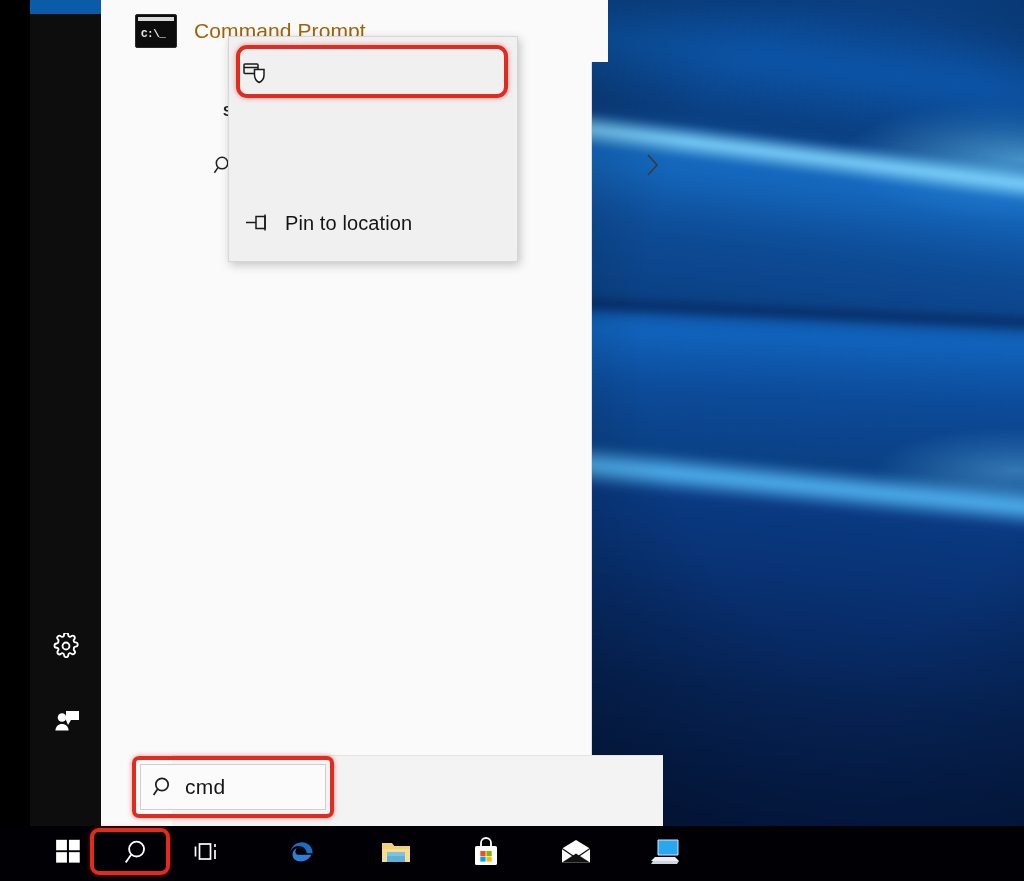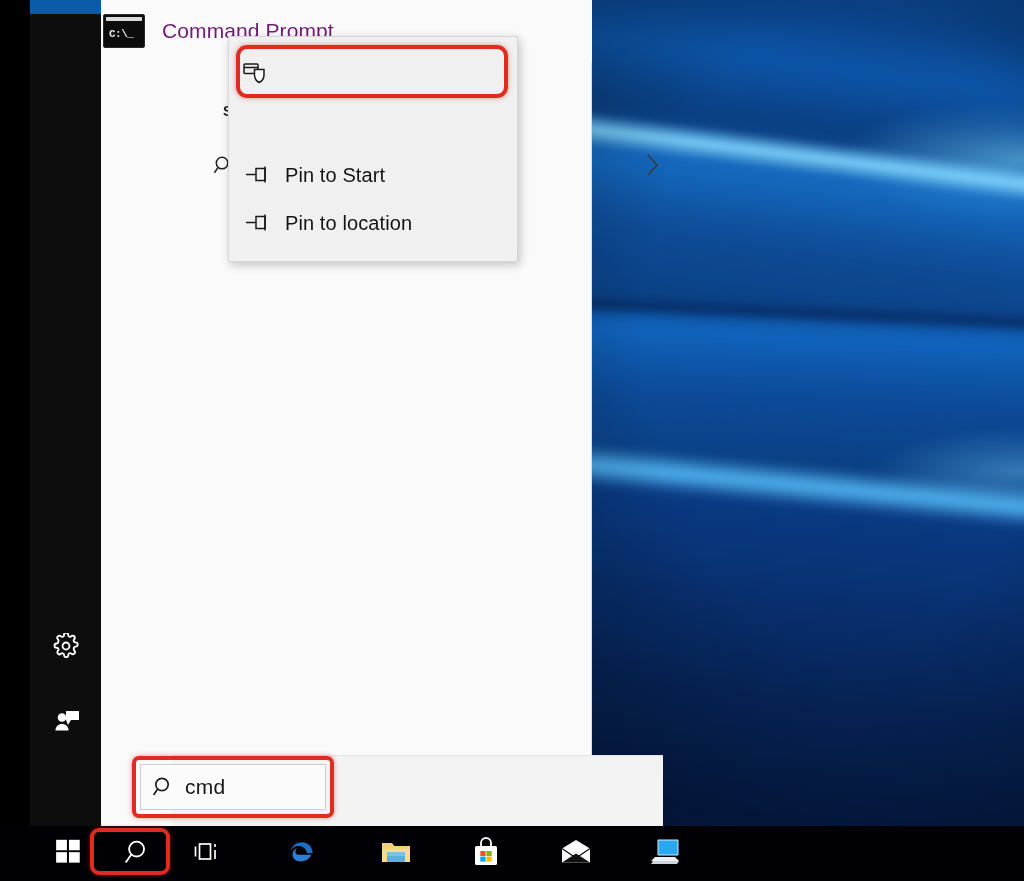--- a/index.html
+++ b/index.html
@@ -110,41 +110,41 @@
   .rail-account  { top:702px; }
 
   .start-panel {
     position:absolute; left:71px; top:0; width:491px; height:826px;
     background:#fafafa;
     border-right:1px solid #dcdcdc;
   }
 
   
   .result-row {
-    position:absolute; left:0; top:0; width:491px; height:62px;
-    display:flex; align-items:center; padding-left:2px;
+    position:absolute; left:16px; top:0; width:491px; height:62px;
+    display:flex; align-items:center; padding-left:18px;
     background:#fafafa;
   }
   .cmd-icon {
     width:42px; height:34px; background:#0c0c0c;
     border:1px solid #2a2a2a; border-radius:2px;
     position:relative; flex:0 0 auto;
     display:flex; align-items:center; padding-left:5px;
   }
   .cmd-icon .titlebar {
     position:absolute; left:2px; right:2px; top:2px; height:4px;
     background:#d9d9d9;
   }
   .cmd-icon .prompt {
     color:#e8e8e8; font-family:"Liberation Mono", monospace;
     font-size:11px; font-weight:bold; letter-spacing:-.5px;
     margin-top:5px;
   }
   .result-label {
-    margin-left:17px; font-size:21px; color:#701a75; letter-spacing:.1px;
+    margin-left:17px; font-size:21px; color:#a16207; letter-spacing:.1px;
   }
 
   .open-line {
     position:absolute; left:186px; top:52px; font-size:14px; color:#2b2b2b;
   }
 
   .section-head {
     position:absolute; left:122px; top:103px;
     font-size:14px; font-weight:bold; color:#1c1c1c;
     white-space:nowrap; overflow:hidden; width:76px;
@@ -295,30 +295,20 @@
           <svg width="30" height="26" viewBox="0 0 30 26" fill="none" stroke="#1a1a1a" stroke-width="1.5">
             <rect x="2" y="4" width="14" height="9.5" rx="1"></rect>
             <line x1="2" y1="7.5" x2="16" y2="7.5"></line>
             <path d="M12.5 9.5h9.5v5.6c0 3.8-2.4 6.3-4.75 7.4-2.35-1.1-4.75-3.6-4.75-7.4z" fill="#fff" stroke="#1a1a1a" stroke-width="1.5"></path>
           </svg>
         </div>
       </div>
       <div class="ctx-highlight"></div>
 
 
-      <div class="ctx-item ctx-3">
-        <div class="ctx-icon">
-          <svg width="30" height="24" viewBox="0 0 30 24" fill="none" stroke="#1a1a1a" stroke-width="1.5">
-            <rect x="14" y="5.5" width="9" height="12"></rect>
-            <line x1="14" y1="11.5" x2="4" y2="11.5"></line>
-            <line x1="23" y1="3.5" x2="23" y2="19.5"></line>
-          </svg>
-        </div>
-        <div class="ctx-label">Pin to Start</div>
-      </div>
 
       <div class="ctx-item ctx-4">
         <div class="ctx-icon">
           <svg width="30" height="24" viewBox="0 0 30 24" fill="none" stroke="#1a1a1a" stroke-width="1.5">
             <rect x="14" y="5.5" width="9" height="12"></rect>
             <line x1="14" y1="11.5" x2="4" y2="11.5"></line>
             <line x1="23" y1="3.5" x2="23" y2="19.5"></line>
           </svg>
         </div>
         <div class="ctx-label">Pin to location</div>

